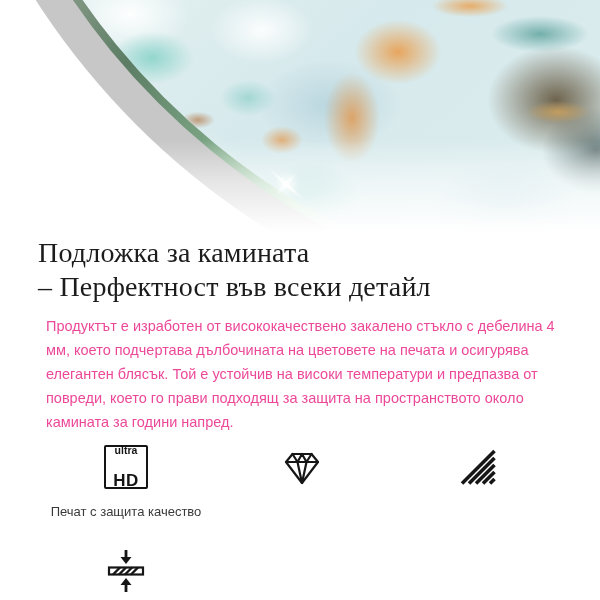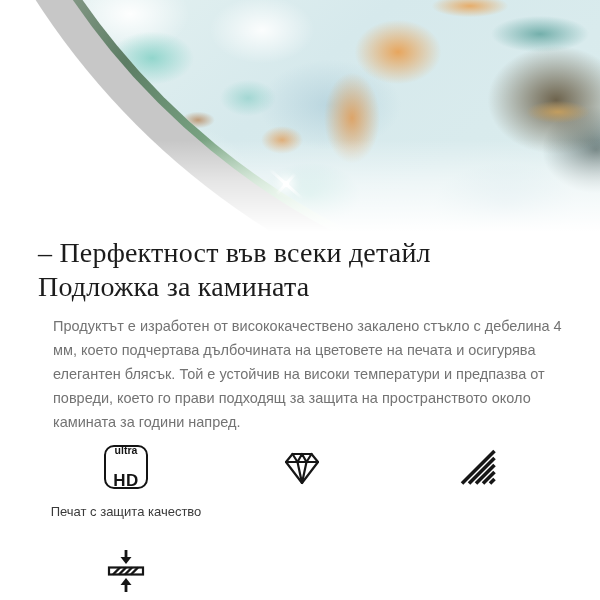--- a/index.html
+++ b/index.html
@@ -39,50 +39,50 @@
   .sparkle::before{width:44px;height:3px;transform:translate(-50%,-50%) rotate(42deg);}
   .sparkle::after{width:28px;height:3px;transform:translate(-50%,-50%) rotate(-48deg);}
   .sparkle .core{position:absolute;left:50%;top:50%;width:6px;height:6px;border-radius:50%;background:#fff;
     transform:translate(-50%,-50%);box-shadow:0 0 10px 5px rgba(255,255,255,0.9);}
 
   
   .content{padding:0 34px 0 38px;}
   h1{margin:4px 0 0 0;font-family:"Liberation Serif",serif;font-weight:400;
      font-size:28px;line-height:34px;color:#1c1c1c;letter-spacing:.2px;}
   h1 span{display:block;}
-  .desc{margin:10px 0 0 15px;max-width:532px;font-size:14.5px;line-height:24px;color:#737373;}
+  .desc{margin:10px 0 0 8px;max-width:532px;font-size:14.5px;line-height:24px;color:#ec4899;}
 
   
   .features{margin-top:8px;display:grid;grid-template-columns:repeat(3,1fr);row-gap:26px;}
   .cell{display:flex;flex-direction:column;align-items:center;}
   .icn{height:50px;display:flex;align-items:center;justify-content:center;}
   .lbl{margin-top:11px;font-size:13px;line-height:17px;color:#3a3a3a;}
   svg.fic{stroke:#161616;fill:none;stroke-width:2.2;stroke-linecap:round;stroke-linejoin:round;}
-  .uhd{box-sizing:border-box;width:44px;height:44px;border:2.6px solid #141414;border-radius:10px;
+  .uhd{box-sizing:border-box;width:44px;height:44px;border:2.6px solid #141414;border-radius:2px;
        display:flex;flex-direction:column;align-items:center;justify-content:center;line-height:1;color:#141414;}
   .uhd .u{font-size:10.5px;font-weight:700;}
   .uhd .h{font-size:17px;font-weight:700;margin-top:17px;letter-spacing:.5px;}
 </style>
 </head>
 <body>
 
 <div class="hero">
   <div class="hero-shadow"></div>
   <div class="hero-rim"></div>
   <div class="hero-marble"></div>
   <div class="hero-fade"></div>
   <div class="sparkle">
       <span class="core"></span>
     </div>
 </div>
 
 <div class="content">
   <h1>
+    <span>Подложка за камината</span>
     <span>– Перфектност във всеки детайл</span>
-    <span>Подложка за камината</span>
   </h1>
 
   <p class="desc">Продуктът е изработен от висококачествено закалено стъкло с дебелина 4 мм, което подчертава дълбочината на цветовете на печата и осигурява елегантен блясък. Той е устойчив на високи температури и предпазва от повреди, което го прави подходящ за защита на пространството около камината за години напред.</p>
 
   <div class="features">
 
 
     <div class="cell">
       <div class="icn">
         <div class="uhd">

